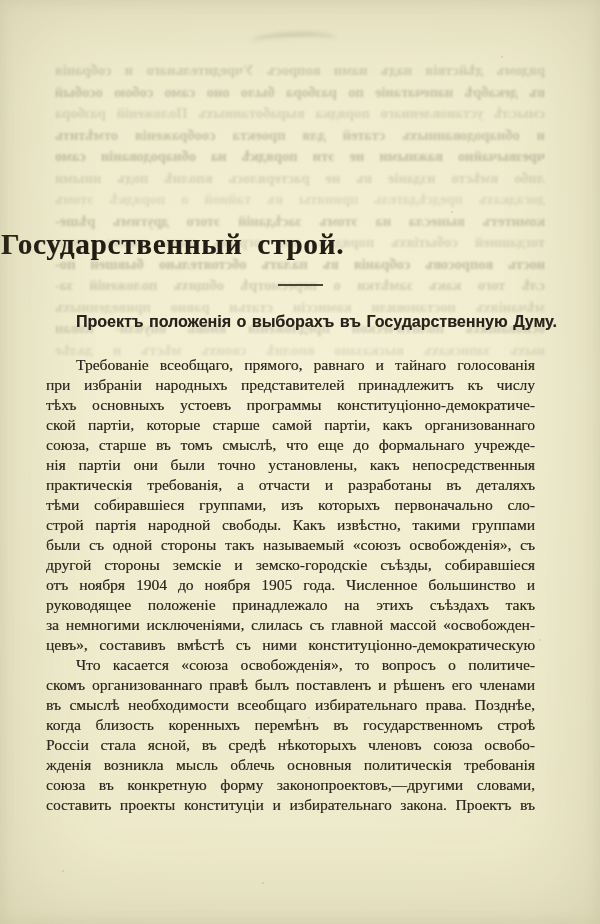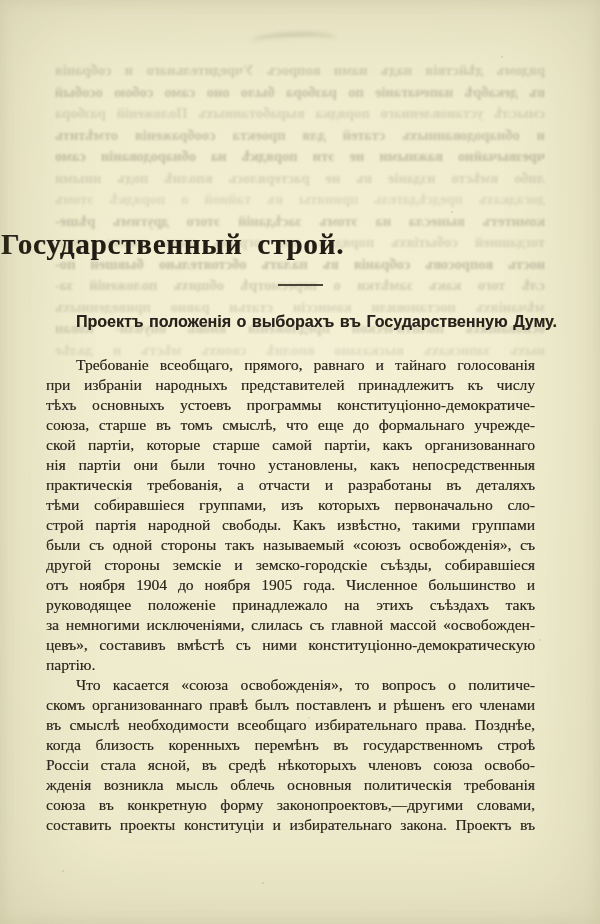--- a/index.html
+++ b/index.html
@@ -110,33 +110,32 @@
     </div>
   <div class="smudge"></div>
   <h1 class="title">Государственный строй.</h1>
   <div class="divider"></div>
   <h2 class="subtitle">Проектъ положенія о выборахъ въ Государственную Думу.</h2>
   <div class="bodytext">
       <div class="para">
         <div class="line first">Требованіе всеобщаго, прямого, равнаго и тайнаго голосованія</div>
         <div class="line">при избраніи народныхъ представителей принадлежитъ къ числу</div>
         <div class="line">тѣхъ основныхъ устоевъ программы конституціонно-демократиче-</div>
+        <div class="line">ской партіи, которые старше самой партіи, какъ организованнаго</div>
         <div class="line">союза, старше въ томъ смыслѣ, что еще до формальнаго учрежде-</div>
-        <div class="line">ской партіи, которые старше самой партіи, какъ организованнаго</div>
         <div class="line">нія партіи они были точно установлены, какъ непосредственныя</div>
         <div class="line">практическія требованія, а отчасти и разработаны въ деталяхъ</div>
         <div class="line">тѣми собиравшіеся группами, изъ которыхъ первоначально сло-</div>
         <div class="line">строй партія народной свободы. Какъ извѣстно, такими группами</div>
         <div class="line">были съ одной стороны такъ называемый «союзъ освобожденія», съ</div>
         <div class="line">другой стороны земскіе и земско-городскіе съѣзды, собиравшіеся</div>
         <div class="line">отъ ноября 1904 до ноября 1905 года. Численное большинство и</div>
         <div class="line">руководящее положеніе принадлежало на этихъ съѣздахъ такъ</div>
         <div class="line">за немногими исключеніями, слилась съ главной массой «освобожден-</div>
         <div class="line">цевъ», составивъ вмѣстѣ съ ними конституціонно-демократическую</div>
-        <div class="line flush">партію.</div>
       </div>
       <div class="para">
         <div class="line first">Что касается «союза освобожденія», то вопросъ о политиче-</div>
         <div class="line">скомъ организованнаго правѣ былъ поставленъ и рѣшенъ его членами</div>
         <div class="line">въ смыслѣ необходимости всеобщаго избирательнаго права. Позднѣе,</div>
         <div class="line">когда близость коренныхъ перемѣнъ въ государственномъ строѣ</div>
         <div class="line">Россіи стала ясной, въ средѣ нѣкоторыхъ членовъ союза освобо-</div>
         <div class="line">жденія возникла мысль облечь основныя политическія требованія</div>
         <div class="line">союза въ конкретную форму законопроектовъ,—другими словами,</div>
         <div class="line">составить проекты конституціи и избирательнаго закона. Проектъ въ</div>

